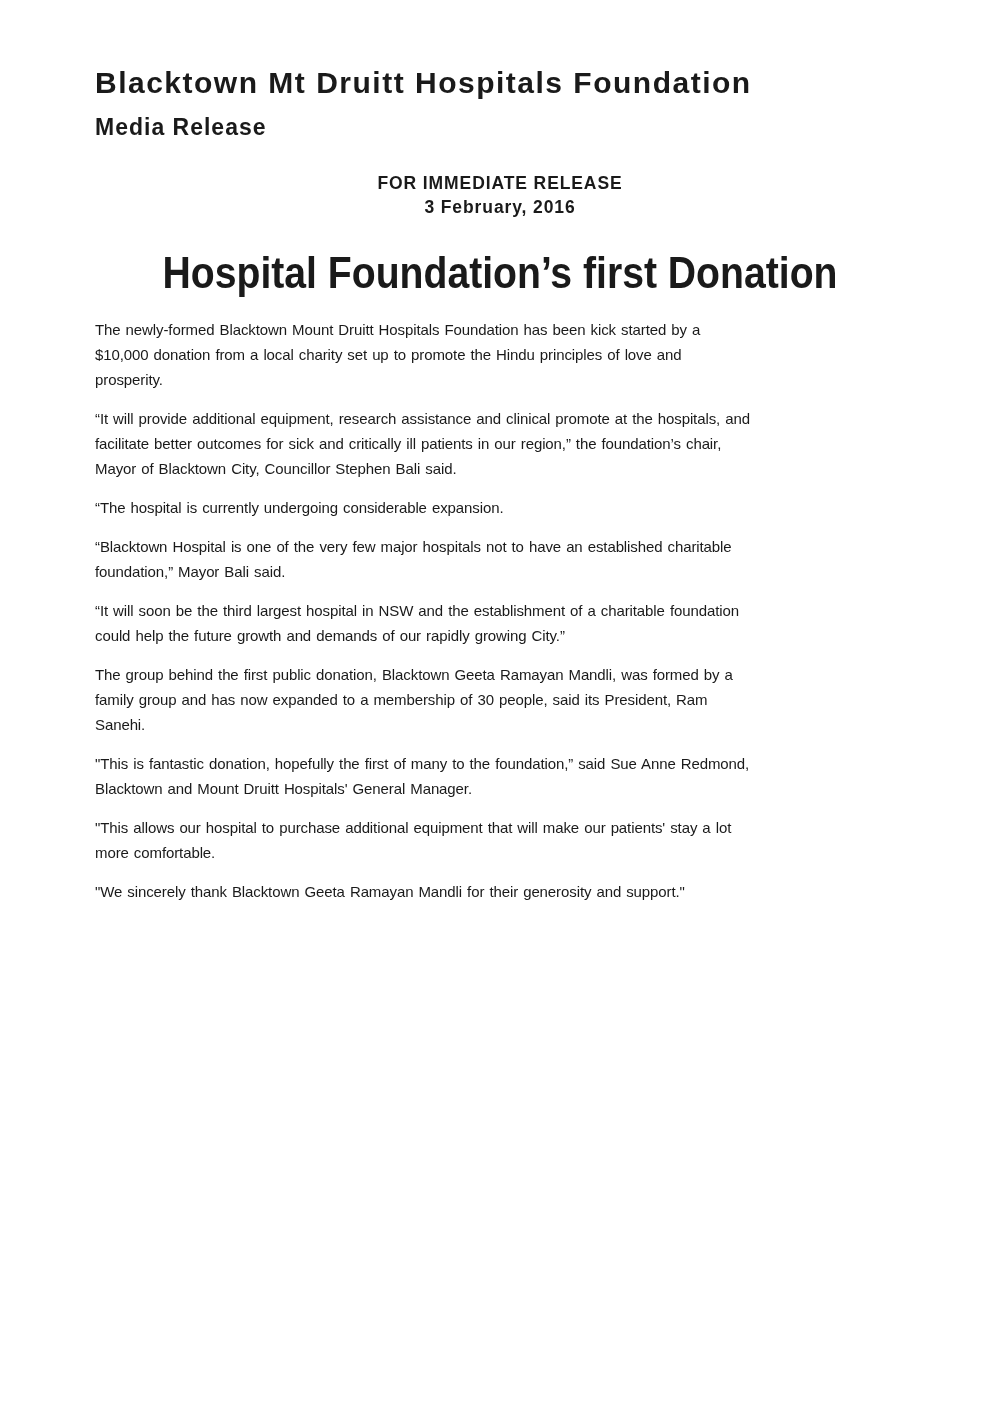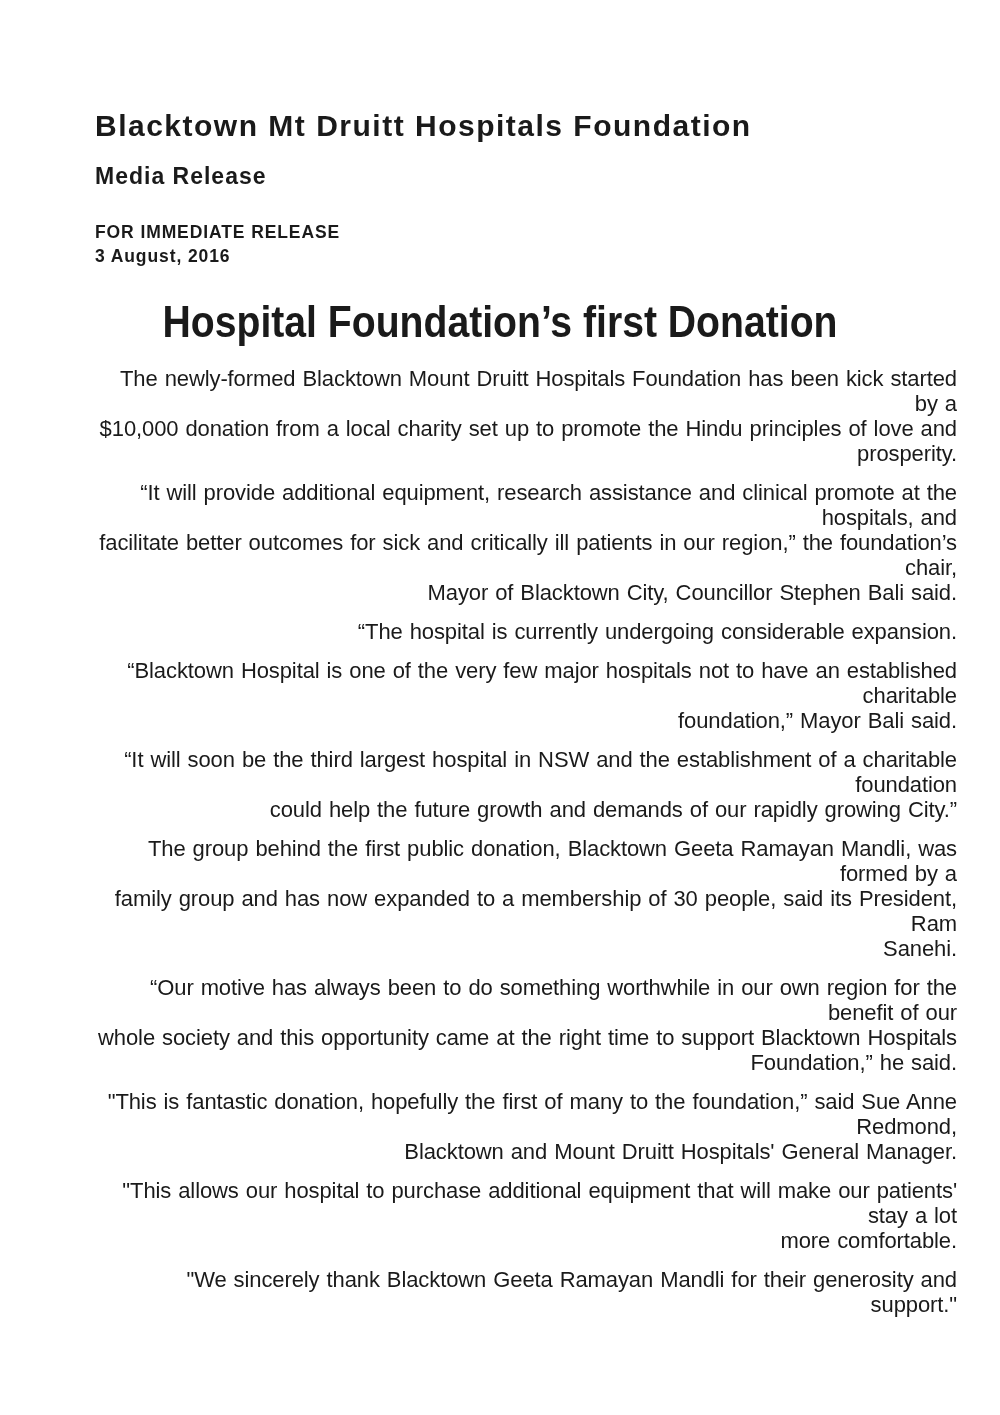--- a/index.html
+++ b/index.html
@@ -11,105 +11,101 @@
     width: 1000px;
     height: 1415px;
     font-family: "Liberation Sans", sans-serif;
     color: #1a1a1a;
     overflow: hidden;
   }
   .page {
     box-sizing: border-box;
     width: 1000px;
     height: 1028px;
-    padding: 108px 95px 0 95px;
+    padding: 65px 95px 0 95px;
     background: #ffffff;
   }
   .org-name {
     font-size: 30px;
     font-weight: bold;
     letter-spacing: 1.5px;
     line-height: 36px;
     white-space: nowrap;
   }
   .doc-type {
     font-size: 23px;
     font-weight: bold;
     letter-spacing: 1px;
     line-height: 28px;
-    margin-top: 18px;
+    margin-top: 12px;
     white-space: nowrap;
   }
   .release-info {
     margin-top: 30px;
-    text-align: left;
+    text-align: center;
     font-weight: bold;
     font-size: 17.5px;
     letter-spacing: 0.9px;
     line-height: 24px;
   }
   .headline {
     margin-top: 28px;
     text-align: center;
     font-size: 45px;
     font-weight: bold;
     line-height: 52px;
     white-space: nowrap;
     transform: scaleX(0.87);
     transform-origin: 50% 50%;
   }
   .body-text {
     margin-top: 18px;
     width: 862px;
-    font-size: 22px;
+    font-size: 15px;
     line-height: 25px;
     word-spacing: 1px;
     letter-spacing: -0.1px;
-    text-align: right;
   }
   .body-text p {
     margin: 0 0 14px 0;
     white-space: pre-line;
   }
 </style>
 </head>
 <body>
 
 <div class="page">
 
   <div class="letterhead">
     <div class="org-name">Blacktown Mt Druitt Hospitals Foundation</div>
     <div class="doc-type">Media Release</div>
   </div>
 
   <div class="release-info">
     <div>FOR IMMEDIATE RELEASE</div>
-    <div>3 August, 2016</div>
+    <div>3 February, 2016</div>
   </div>
 
   <div class="headline">Hospital Foundation’s first Donation</div>
 
   <div class="body-text">
     <p>The newly-formed Blacktown Mount Druitt Hospitals Foundation has been kick started by a
 $10,000 donation from a local charity set up to promote the Hindu principles of love and
 prosperity.</p>
     <p>“It will provide additional equipment, research assistance and clinical promote at the hospitals, and
 facilitate better outcomes for sick and critically ill patients in our region,” the foundation’s chair,
 Mayor of Blacktown City, Councillor Stephen Bali said.</p>
     <p>“The hospital is currently undergoing considerable expansion.</p>
     <p>“Blacktown Hospital is one of the very few major hospitals not to have an established charitable
 foundation,” Mayor Bali said.</p>
     <p>“It will soon be the third largest hospital in NSW and the establishment of a charitable foundation
 could help the future growth and demands of our rapidly growing City.”</p>
     <p>The group behind the first public donation, Blacktown Geeta Ramayan Mandli, was formed by a
 family group and has now expanded to a membership of 30 people, said its President, Ram
 Sanehi.</p>
-    <p>“Our motive has always been to do something worthwhile in our own region for the benefit of our
-whole society and this opportunity came at the right time to support Blacktown Hospitals
-Foundation,” he said.</p>
     <p>"This is fantastic donation, hopefully the first of many to the foundation,” said Sue Anne Redmond,
 Blacktown and Mount Druitt Hospitals' General Manager.</p>
     <p>"This allows our hospital to purchase additional equipment that will make our patients' stay a lot
 more comfortable.</p>
     <p>"We sincerely thank Blacktown Geeta Ramayan Mandli for their generosity and support."</p>
   </div>
 
 </div>
 
 </body></html>

